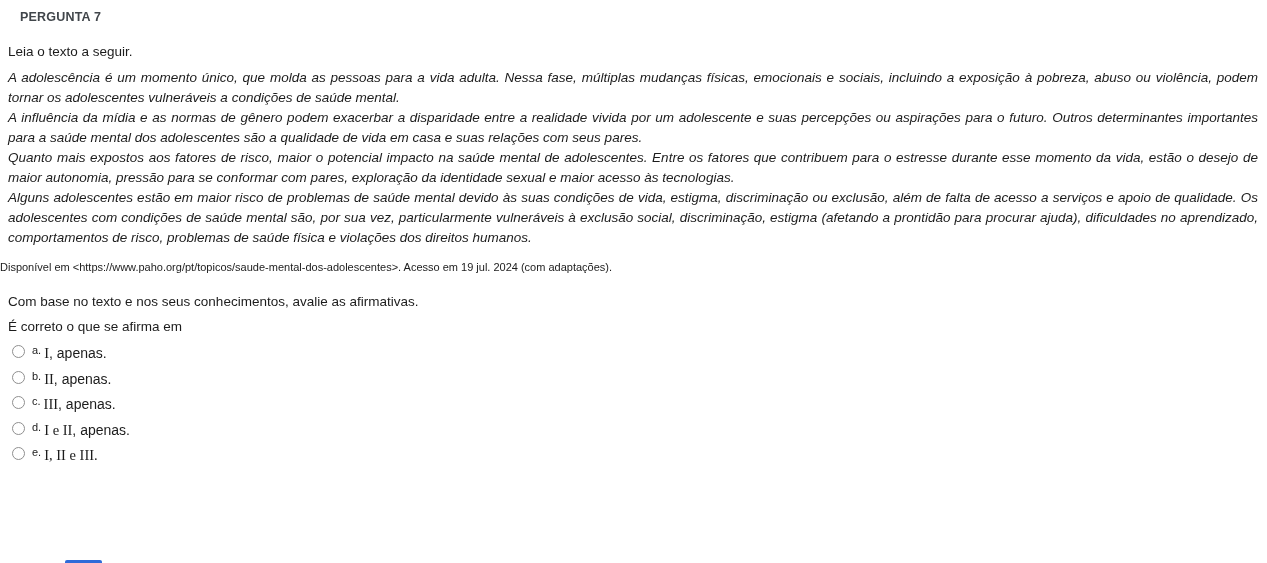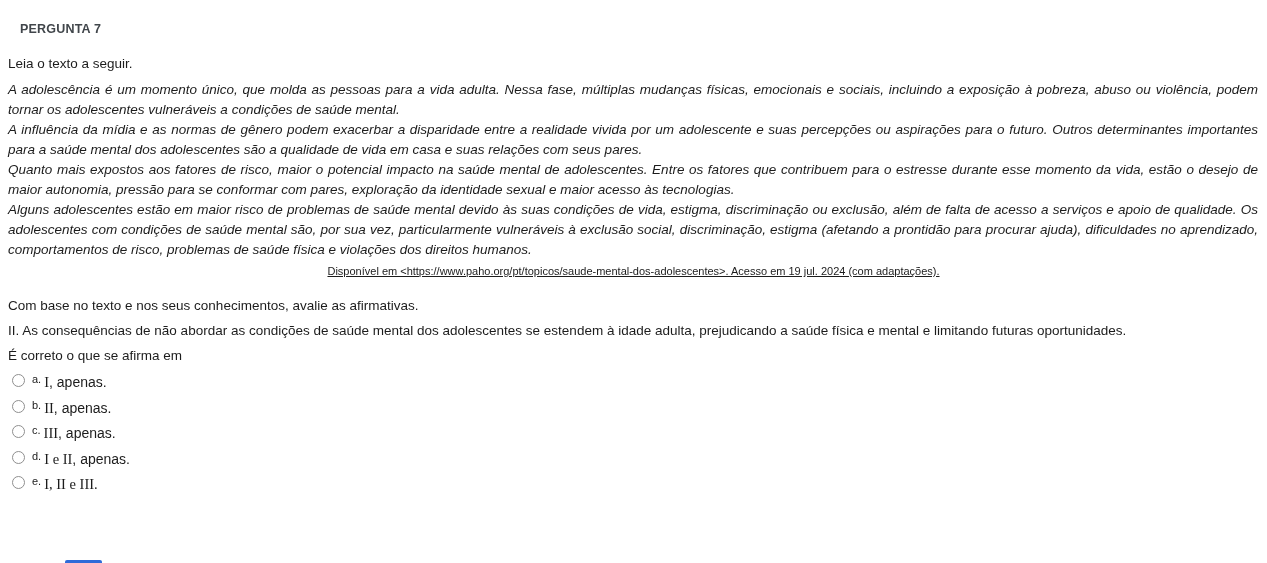--- a/index.html
+++ b/index.html
@@ -5,45 +5,43 @@
   html, body { margin: 0; padding: 0; }
   body {
     width: 1267px; height: 563px;
     background: #ffffff;
     color: #1c1c1c;
     font-family: "Liberation Sans", sans-serif;
     position: relative;
     overflow: hidden;
   }
   .q-header {
-    padding: 22px 0 0 20px;
+    padding: 10px 0 0 20px;
     font-size: 12.5px;
     font-weight: bold;
     color: #41464b;
     letter-spacing: 0.2px;
   }
   .intro {
     margin: 19px 10px 7px 8px;
     font-size: 13.5px;
     line-height: 18px;
   }
   .text-block { margin: 0 9px 0 8px; }
   .text-block p {
     margin: 0;
     font-style: italic;
     text-align: justify;
     font-size: 13.5px;
     line-height: 20px;
   }
   .source-line {
-    margin-top: 4px;
-    text-align: center;
+    margin-top: 12px;
     font-size: 11px;
     line-height: 14px;
-    text-decoration: underline;
   }
   .prompt, .stem, .statement {
     margin: 0 8px;
     font-size: 13.5px;
     line-height: 25px;
   }
   .prompt { margin-top: 15px; }
   .options { margin-top: 3px; }
   .option-row {
     display: flex;
@@ -95,21 +93,20 @@
   <p>A influência da mídia e as normas de gênero podem exacerbar a disparidade entre a realidade vivida por um adolescente e suas percepções ou aspirações para o futuro. Outros determinantes importantes para a saúde mental dos adolescentes são a qualidade de vida em casa e suas relações com seus pares.</p>
   <p>Quanto mais expostos aos fatores de risco, maior o potencial impacto na saúde mental de adolescentes. Entre os fatores que contribuem para o estresse durante esse momento da vida, estão o desejo de maior autonomia, pressão para se conformar com pares, exploração da identidade sexual e maior acesso às tecnologias.</p>
   <p>Alguns adolescentes estão em maior risco de problemas de saúde mental devido às suas condições de vida, estigma, discriminação ou exclusão, além de falta de acesso a serviços e apoio de qualidade. Os adolescentes com condições de saúde mental são, por sua vez, particularmente vulneráveis à exclusão social, discriminação, estigma (afetando a prontidão para procurar ajuda), dificuldades no aprendizado, comportamentos de risco, problemas de saúde física e violações dos direitos humanos.</p>
 </div>
 
 <div class="source-line">Disponível em &lt;https://www.paho.org/pt/topicos/saude-mental-dos-adolescentes&gt;. Acesso em 19 jul. 2024 (com adaptações).</div>
 
 <div class="prompt">Com base no texto e nos seus conhecimentos, avalie as afirmativas.</div>
 
 <div>
-  <div class="statement">II. As consequências de não abordar as condições de saúde mental dos adolescentes se estendem à idade adulta, prejudicando a saúde física e mental e limitando futuras oportunidades.</div>
 </div>
 
 <div class="stem">É correto o que se afirma em</div>
 
 <div class="options">
 
   <div class="option-row">
     <span class="radio"></span>
     <span class="opt-letter">a.</span>
     <span class="opt-answer"><span class="numerals">I</span><span>, apenas.</span></span>

